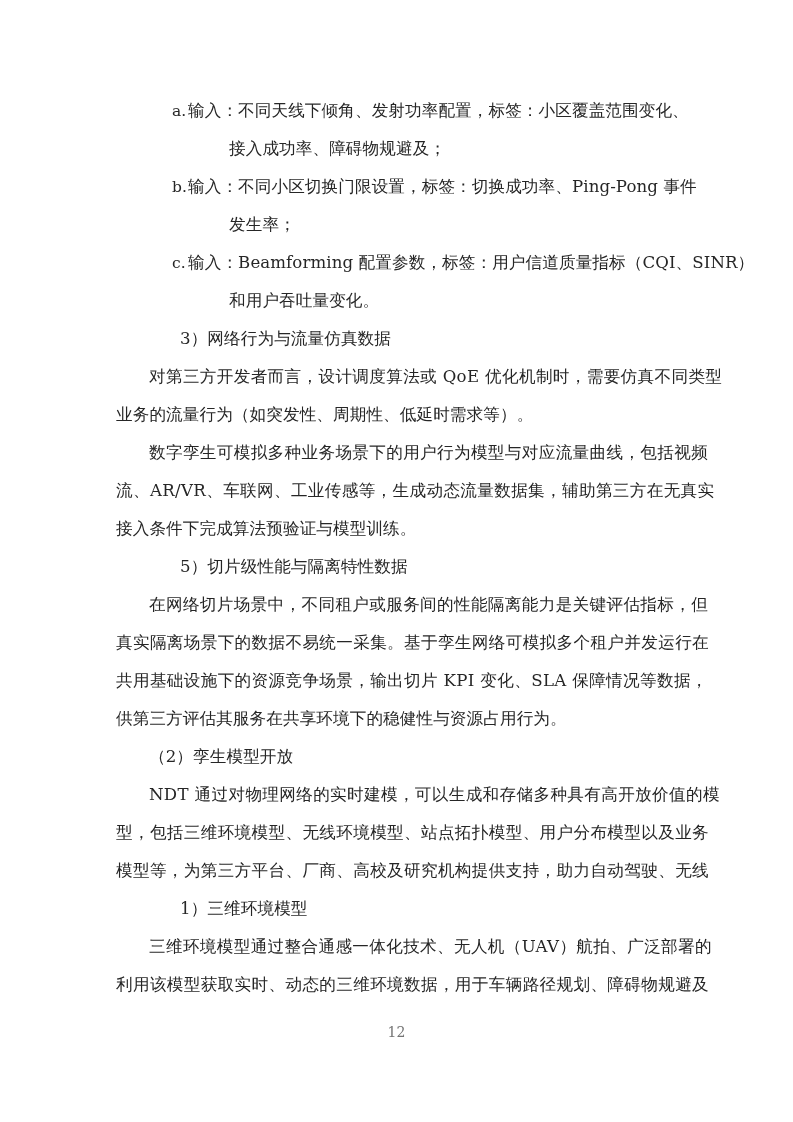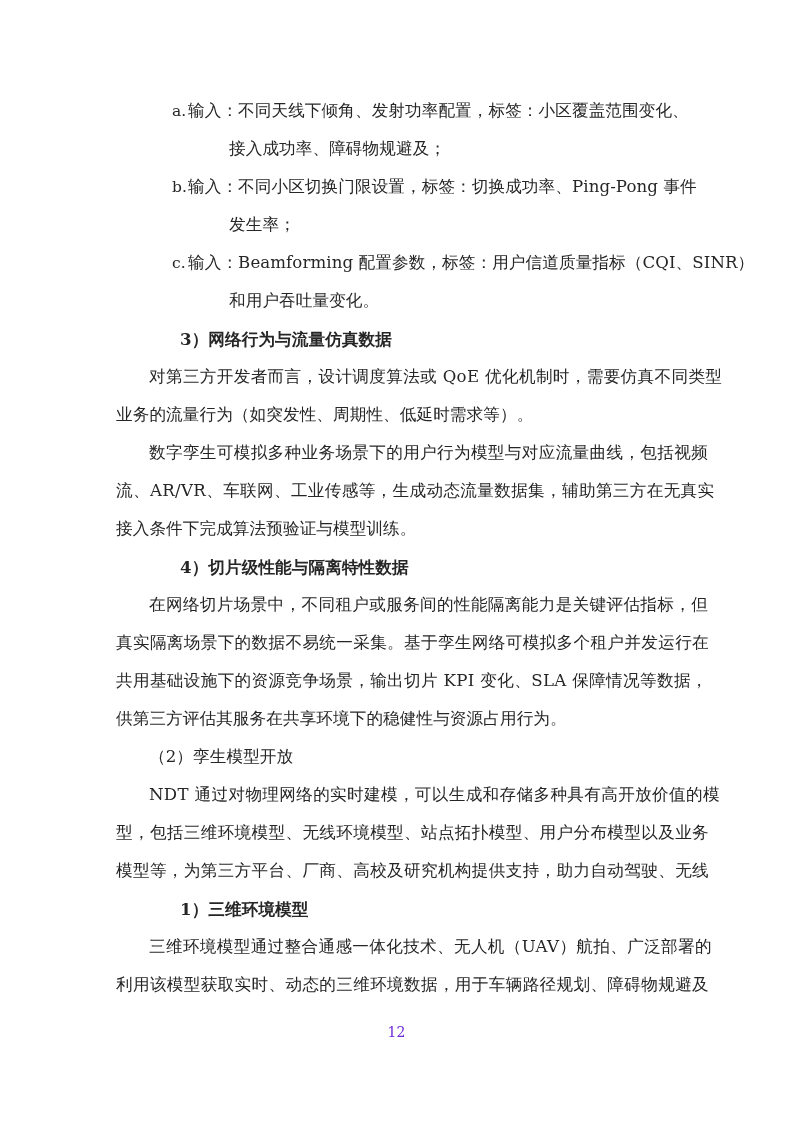--- a/index.html
+++ b/index.html
@@ -61,21 +61,20 @@
     display: block;
     margin-left: 15px;
   }
   .alpha-cont {
     padding-left: 113px;
   }
 
   
   .num-head {
     padding-left: 64px;
-    font-weight: bold;
   }
 
   
   .body-line {
     padding-left: 0;
   }
   .indent2 {
     padding-left: 33px;  
   }
 
@@ -83,21 +82,21 @@
   .jst { letter-spacing: 0.35px; }
 
   #page-number {
     position: absolute;
     left: 0;
     top: 1024px;
     width: 793px;
     text-align: center;
     font-size: 14px;
     font-family: "DejaVu Serif", "Liberation Serif", serif;
-    color: #6d28d9;
+    color: #737373;
   }
 </style>
 </head>
 <body>
 
 <div id="page">
 
   <div id="content">
 
     <div class="line alpha-item">
@@ -139,21 +138,21 @@
       <span>数字孪生可模拟多种业务场景下的用户行为模型与对应流量曲线，包括视频</span>
     </div>
     <div class="line body-line jst">
       <span>流、AR/VR、车联网、工业传感等，生成动态流量数据集，辅助第三方在无真实</span>
     </div>
     <div class="line body-line">
       <span>接入条件下完成算法预验证与模型训练。</span>
     </div>
 
     <div class="line num-head">
-      <span>4）切片级性能与隔离特性数据</span>
+      <span>5）切片级性能与隔离特性数据</span>
     </div>
 
     <div class="line body-line indent2 jst">
       <span>在网络切片场景中，不同租户或服务间的性能隔离能力是关键评估指标，但</span>
     </div>
     <div class="line body-line jst">
       <span>真实隔离场景下的数据不易统一采集。基于孪生网络可模拟多个租户并发运行在</span>
     </div>
     <div class="line body-line jst">
       <span>共用基础设施下的资源竞争场景，输出切片 KPI 变化、SLA 保障情况等数据，</span>

